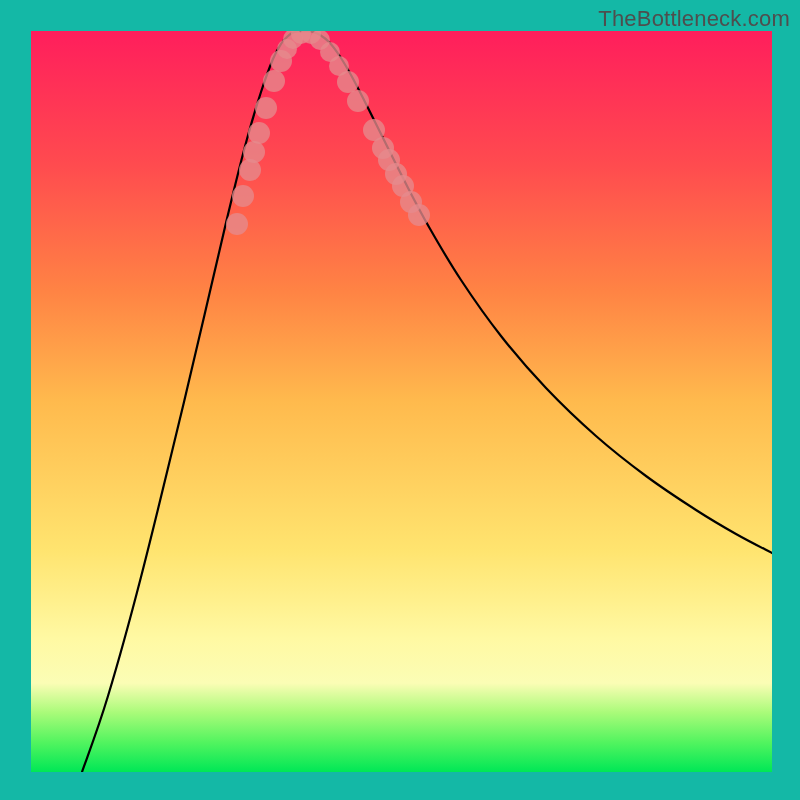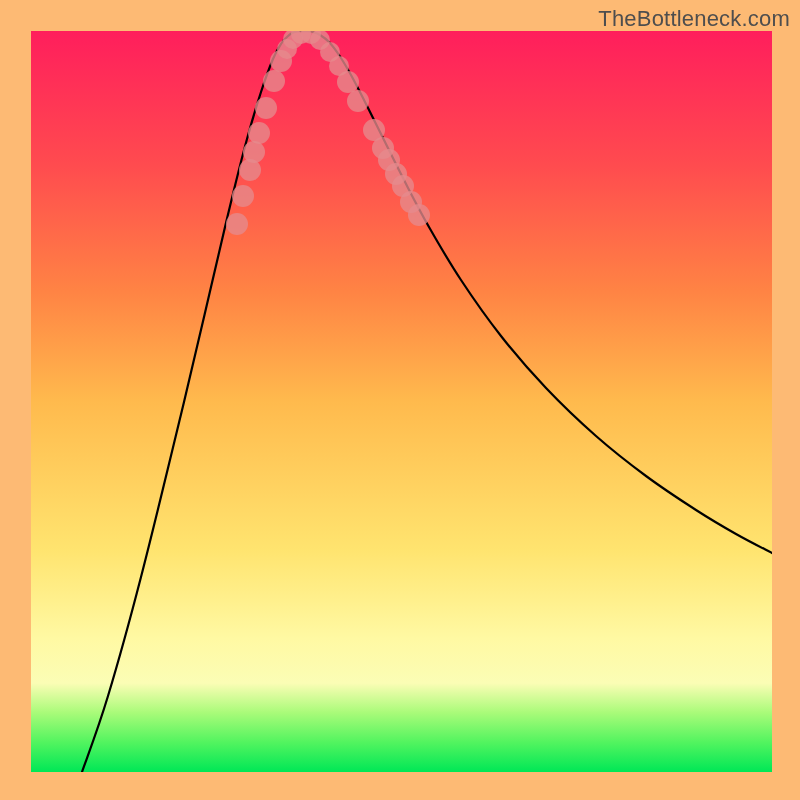--- a/index.html
+++ b/index.html
@@ -8,21 +8,21 @@
     width: 800px;
     height: 800px;
     background: #000;
     font-family: Arial, Helvetica, sans-serif;
     overflow: hidden;
   }
   .outer {
     position: relative;
     width: 800px;
     height: 800px;
-    background: #fdba74;
+    background: #14b8a6;
   }
   .plot {
     position: absolute;
     left: 31px;
     top: 31px;
     width: 741px;
     height: 741px;
     background: linear-gradient(
       to top,
       #00e756 0%,

